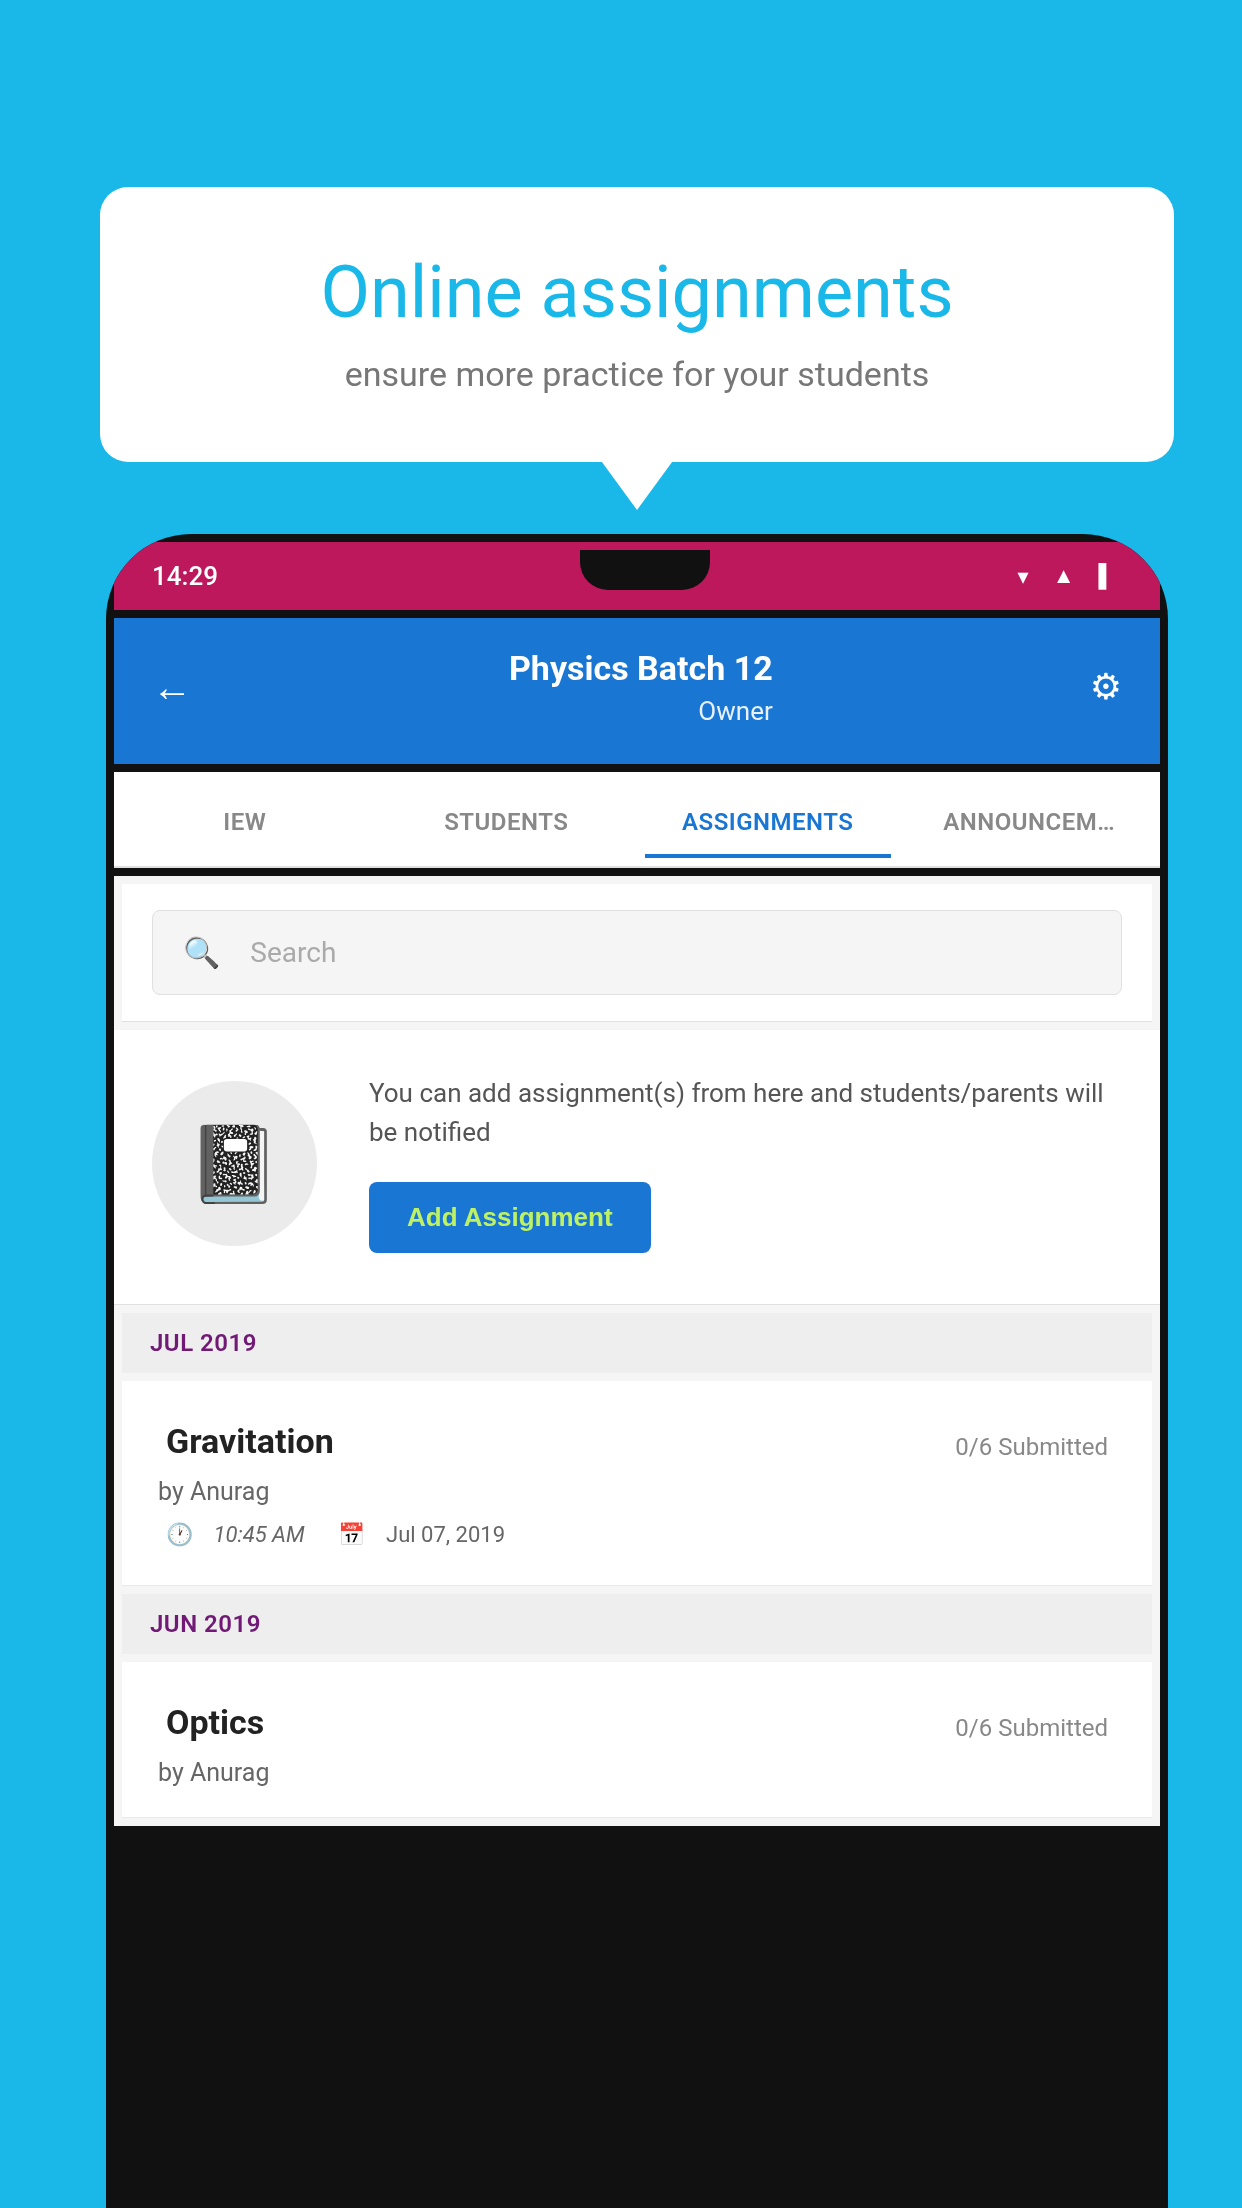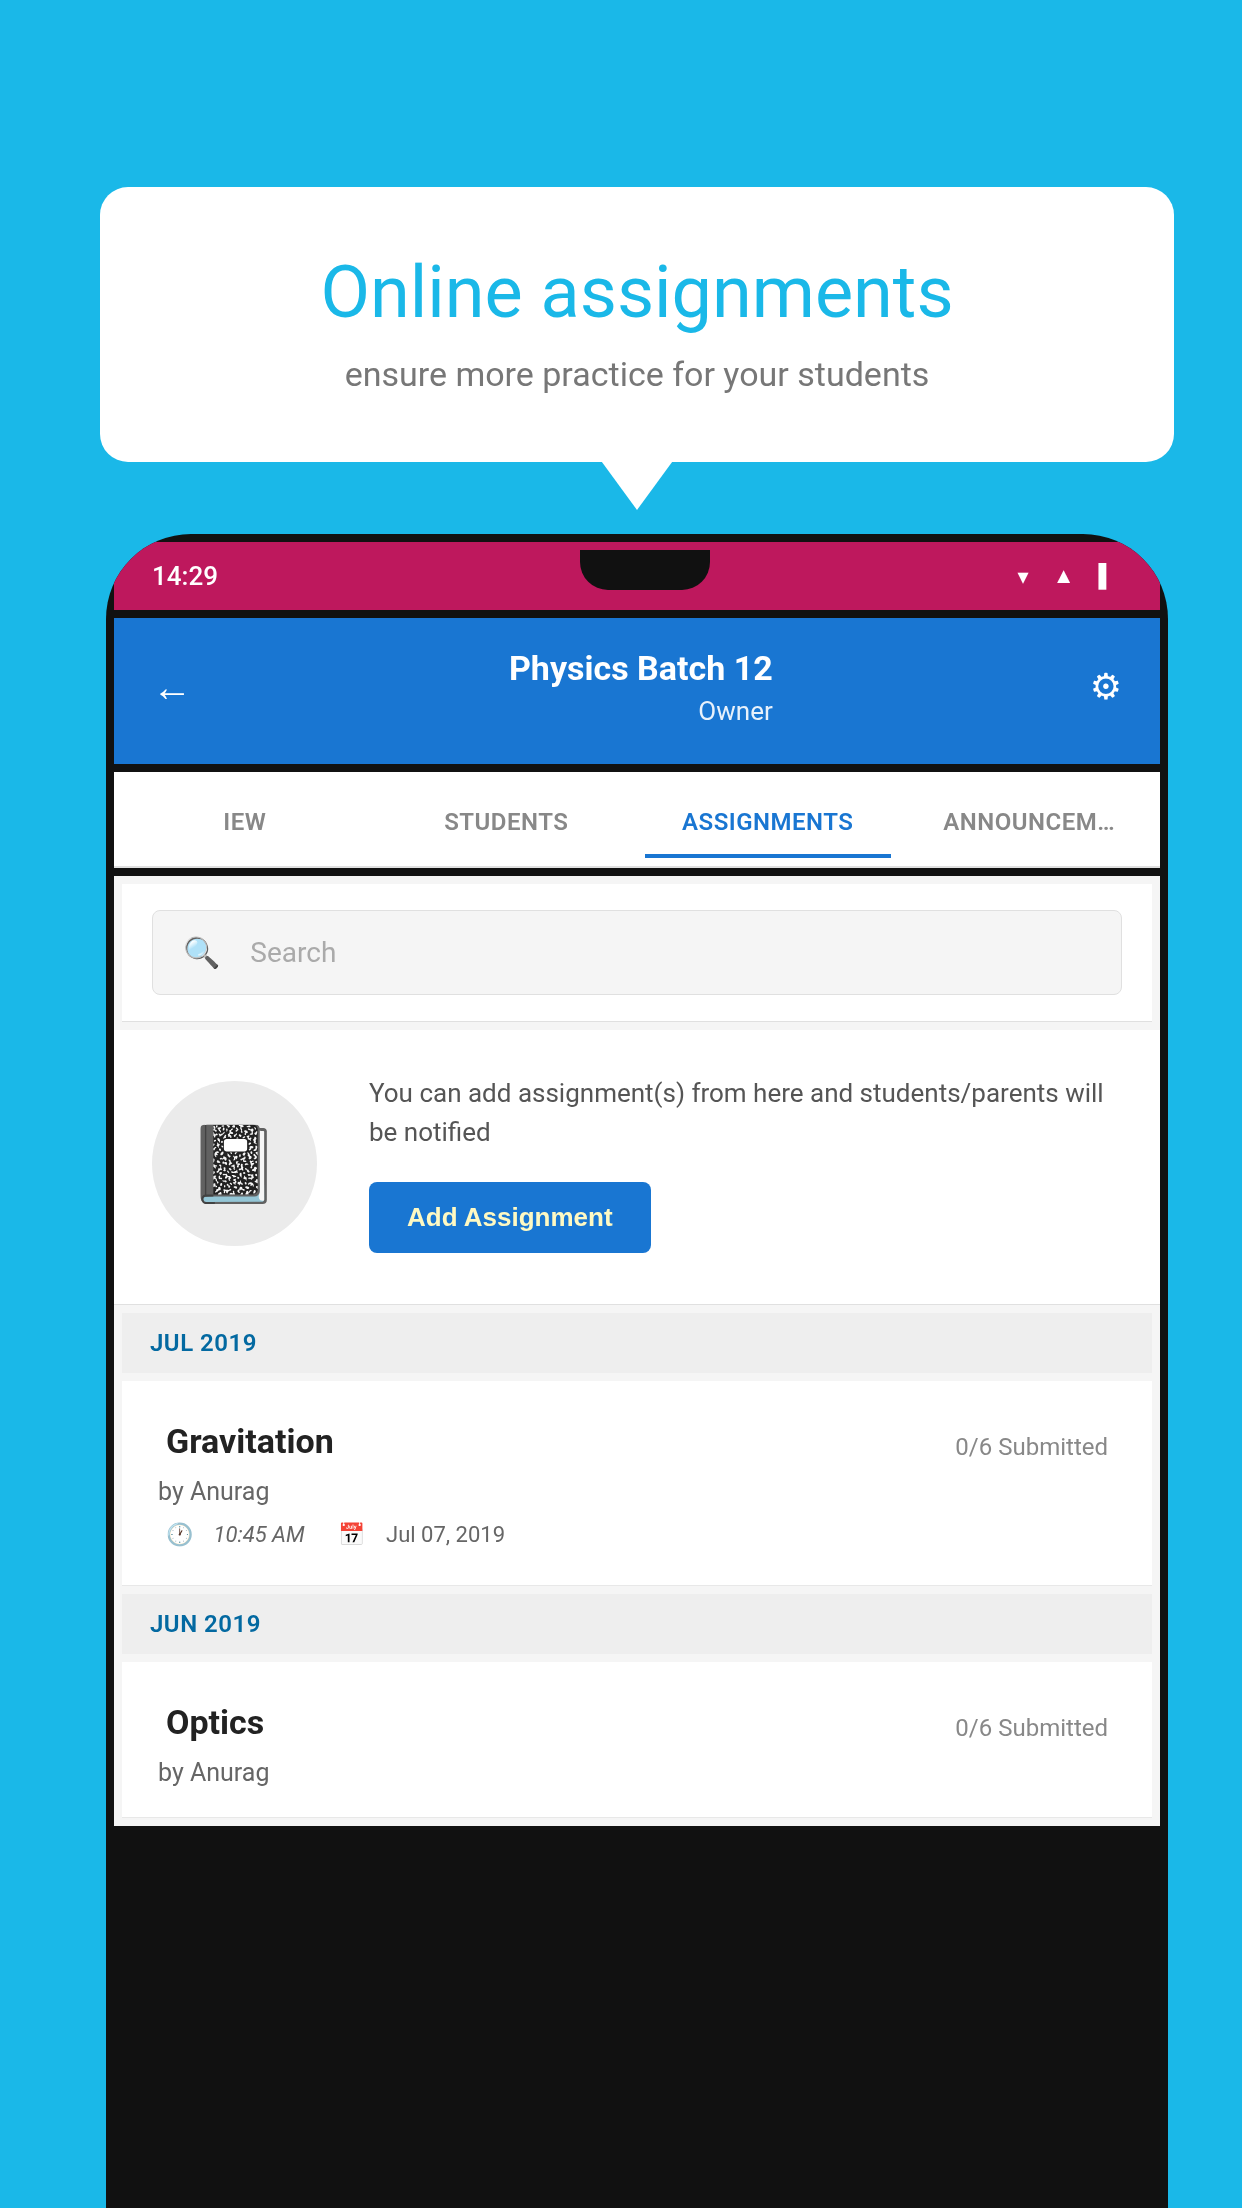--- a/index.html
+++ b/index.html
@@ -246,37 +246,37 @@
 
     .assignment-card-text {
       font-size: 26px;
       color: #555;
       line-height: 1.5;
       margin-bottom: 22px;
     }
 
     .add-assignment-btn {
       background: #1976d2;
-      color: #fef9c3;
+      color: #bef264;
       border: none;
       border-radius: 8px;
       padding: 20px 38px;
       font-size: 26px;
       font-weight: 600;
       cursor: pointer;
       display: inline-block;
     }
 
     
     .month-header {
       background: #eeeeee;
       padding: 16px 28px;
       font-size: 24px;
       font-weight: 600;
-      color: #0369a1;
+      color: #701a75;
       letter-spacing: 0.5px;
     }
 
     
     .assignment-item {
       background: white;
       padding: 24px 28px 22px;
       border-bottom: 1px solid #e8e8e8;
     }
 

